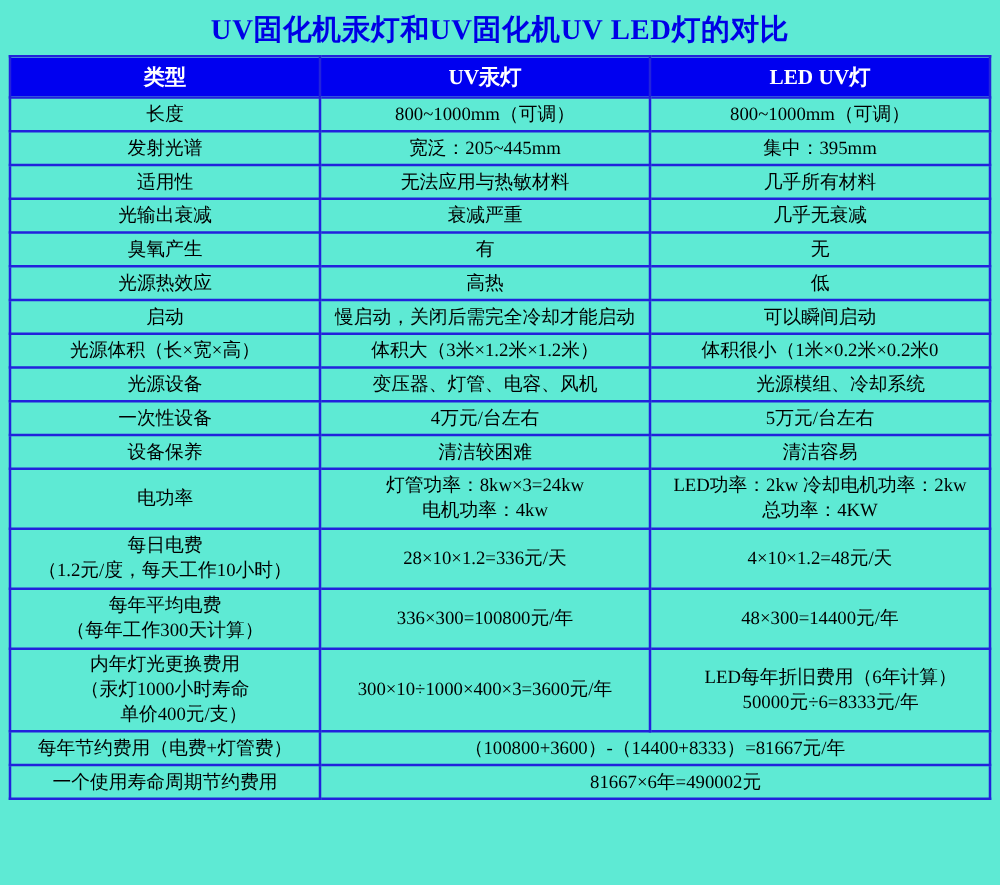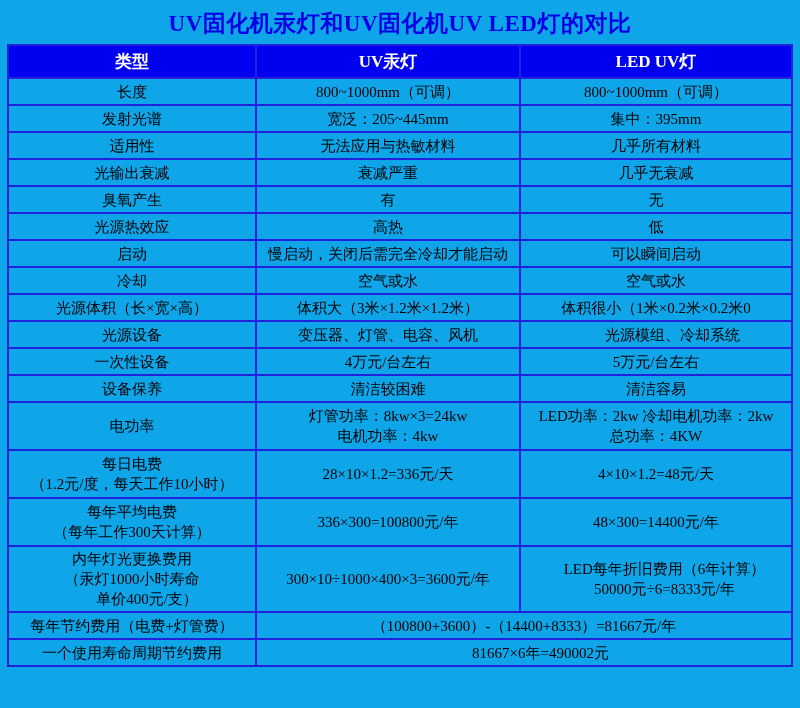--- a/index.html
+++ b/index.html
@@ -6,21 +6,21 @@
     margin: 0;
     padding: 0;
     background: #ffffff;
     width: 800px;
     font-family: "Liberation Serif", "DejaVu Serif", serif;
   }
   .page {
     width: 800px;
     height: 708px;
     box-sizing: border-box;
-    background: #0ea5e9;
+    background: #5eead4;
   }
   .title {
     margin: 0;
     padding: 11px 0 7px 0;
     text-align: center;
     font-size: 23px;
     line-height: 26px;
     font-weight: bold;
     color: #0000e6;
     letter-spacing: 0.5px;
@@ -151,31 +151,20 @@
           </td>
           <td style="border-color: rgb(34, 34, 220);">
             <div class="ln">慢启动，关闭后需完全冷却才能启动</div>
           </td>
           <td style="border-color: rgb(34, 34, 220);">
             <div class="ln">可以瞬间启动</div>
           </td>
         </tr>
         <tr class="r1">
           <td style="border-color: rgb(34, 34, 220);">
-            <div class="ln">冷却</div>
-          </td>
-          <td style="border-color: rgb(34, 34, 220);">
-            <div class="ln">空气或水</div>
-          </td>
-          <td style="border-color: rgb(34, 34, 220);">
-            <div class="ln">空气或水</div>
-          </td>
-        </tr>
-        <tr class="r1">
-          <td style="border-color: rgb(34, 34, 220);">
             <div class="ln">光源体积（长×宽×高）</div>
           </td>
           <td style="border-color: rgb(34, 34, 220);">
             <div class="ln">体积大（3米×1.2米×1.2米）</div>
           </td>
           <td style="border-color: rgb(34, 34, 220);">
             <div class="ln">体积很小（1米×0.2米×0.2米0</div>
           </td>
         </tr>
         <tr class="r1">

